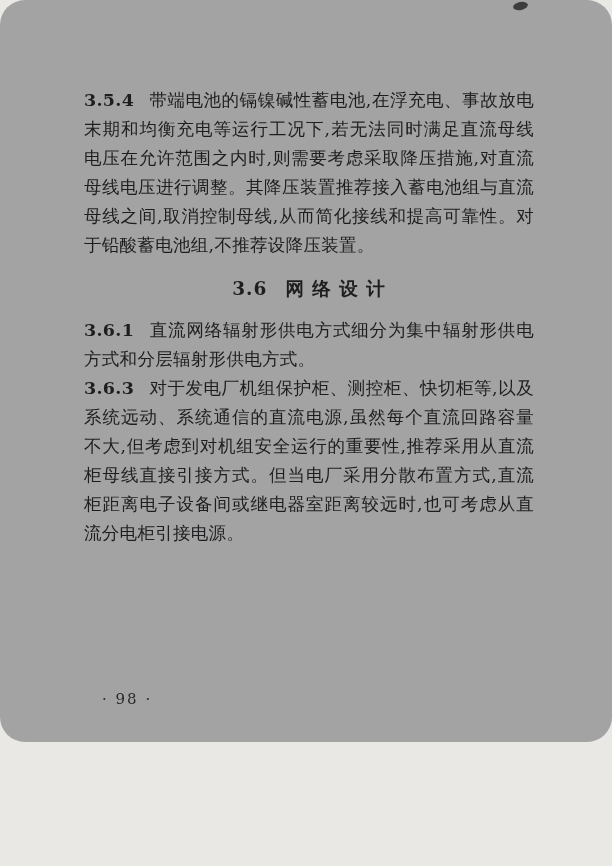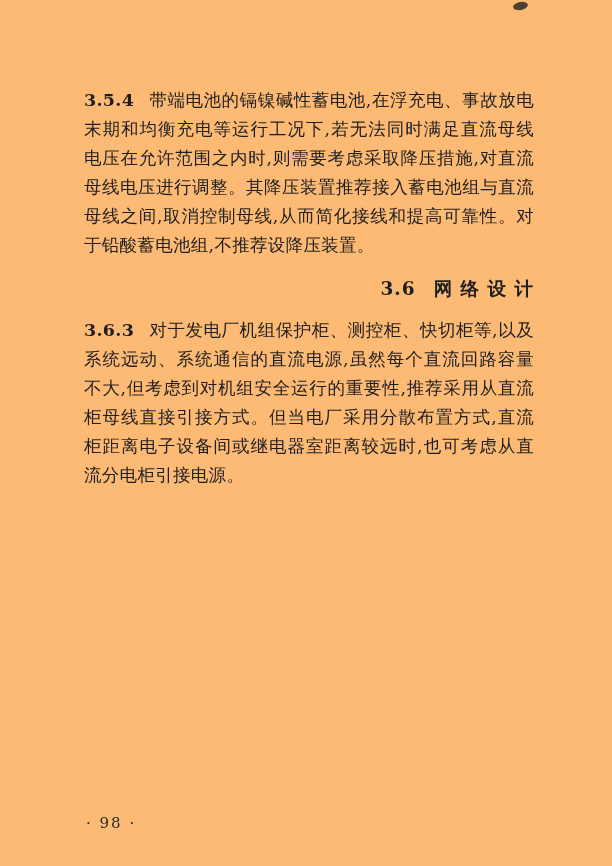--- a/index.html
+++ b/index.html
@@ -4,55 +4,56 @@
 <style>
   * { margin: 0; padding: 0; box-sizing: border-box; }
   html, body { width: 612px; height: 866px; }
   body {
     font-family: "DejaVu Serif", "Liberation Serif", serif;
     background: #e9e8e4;
   }
   .page {
     position: relative;
     width: 612px;
-    height: 866px;
-    background: #fdba74;
+    height: 742px;
+    background: #a3a3a3;
     color: #1e1e20;
     overflow: hidden;
+    border-radius: 25px;
   }
   .text-block {
     position: absolute;
     top: 86px;
     left: 84px;
     width: 450px;
   }
   .para {
     font-size: 17.5px;
     line-height: 29px;
     text-align: justify;
     text-justify: inter-ideograph;
     letter-spacing: 0.3px;
   }
   .sec-num {
     font-weight: bold;
     margin-right: 15px;
     white-space: nowrap;
   }
   .heading {
-    text-align: right;
+    text-align: center;
     font-weight: bold;
     font-size: 18.5px;
     line-height: 29px;
     margin: 14px 0 13px 0;
     letter-spacing: 1px;
   }
   .heading .h-num { margin-right: 18px; }
   .page-number {
     position: absolute;
-    left: 86px;
+    left: 102px;
     bottom: 34px;
     font-size: 15px;
     letter-spacing: 2px;
     color: #2a2a2c;
   }
   .scan-speck {
     position: absolute;
     top: 2px;
     left: 513px;
     width: 15px;
@@ -69,20 +70,21 @@
 <div class="page">
   <div class="scan-speck"></div>
 
   <div class="text-block">
 
     <p class="para"><span class="sec-num">3.5.4</span><span>带端电池的镉镍碱性蓄电池,在浮充电、事故放电末期和均衡充电等运行工况下,若无法同时满足直流母线电压在允许范围之内时,则需要考虑采取降压措施,对直流母线电压进行调整。其降压装置推荐接入蓄电池组与直流母线之间,取消控制母线,从而简化接线和提高可靠性。对于铅酸蓄电池组,不推荐设降压装置。</span></p>
 
 
     <h2 class="heading"><span class="h-num">3.6</span><span>网 络 设 计</span></h2>
 
+    <p class="para"><span class="sec-num">3.6.1</span><span>直流网络辐射形供电方式细分为集中辐射形供电方式和分层辐射形供电方式。</span></p>
 
 
     <p class="para"><span class="sec-num">3.6.3</span><span>对于发电厂机组保护柜、测控柜、快切柜等,以及系统远动、系统通信的直流电源,虽然每个直流回路容量不大,但考虑到对机组安全运行的重要性,推荐采用从直流柜母线直接引接方式。但当电厂采用分散布置方式,直流柜距离电子设备间或继电器室距离较远时,也可考虑从直流分电柜引接电源。</span></p>
 
   </div>
 
   <div class="page-number">· 98 ·</div>
 </div>
 
 </body></html>

